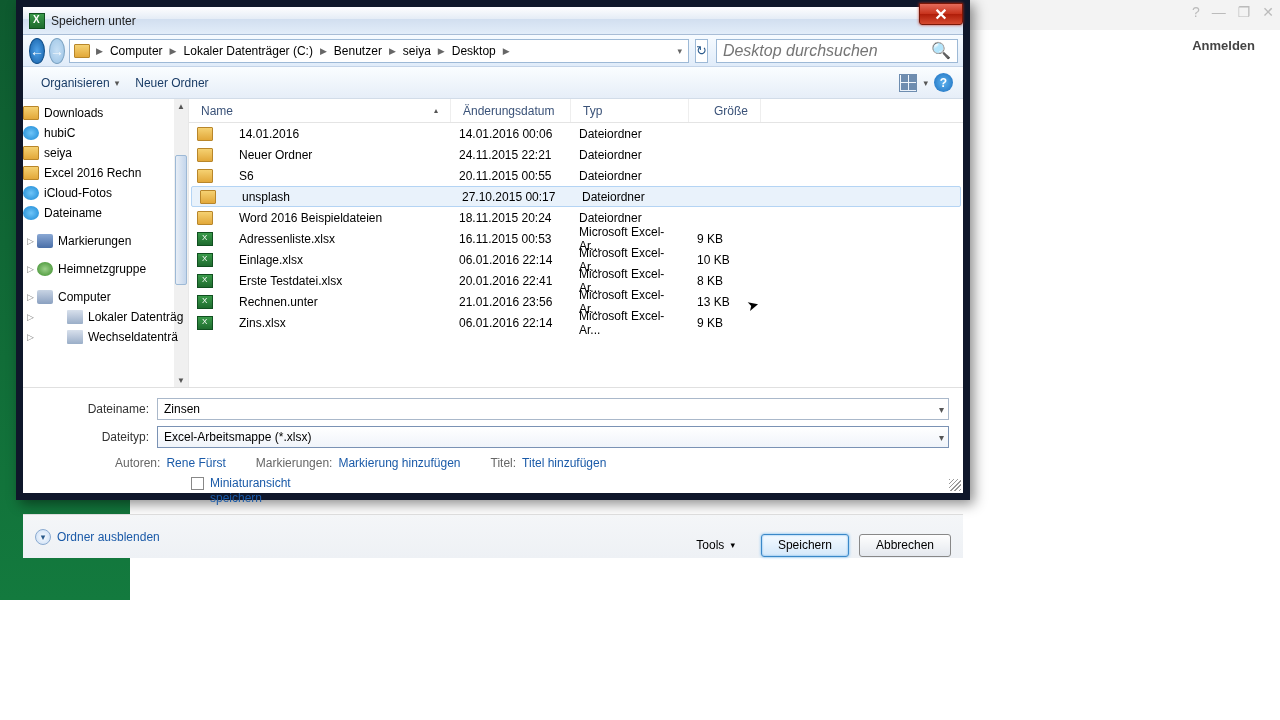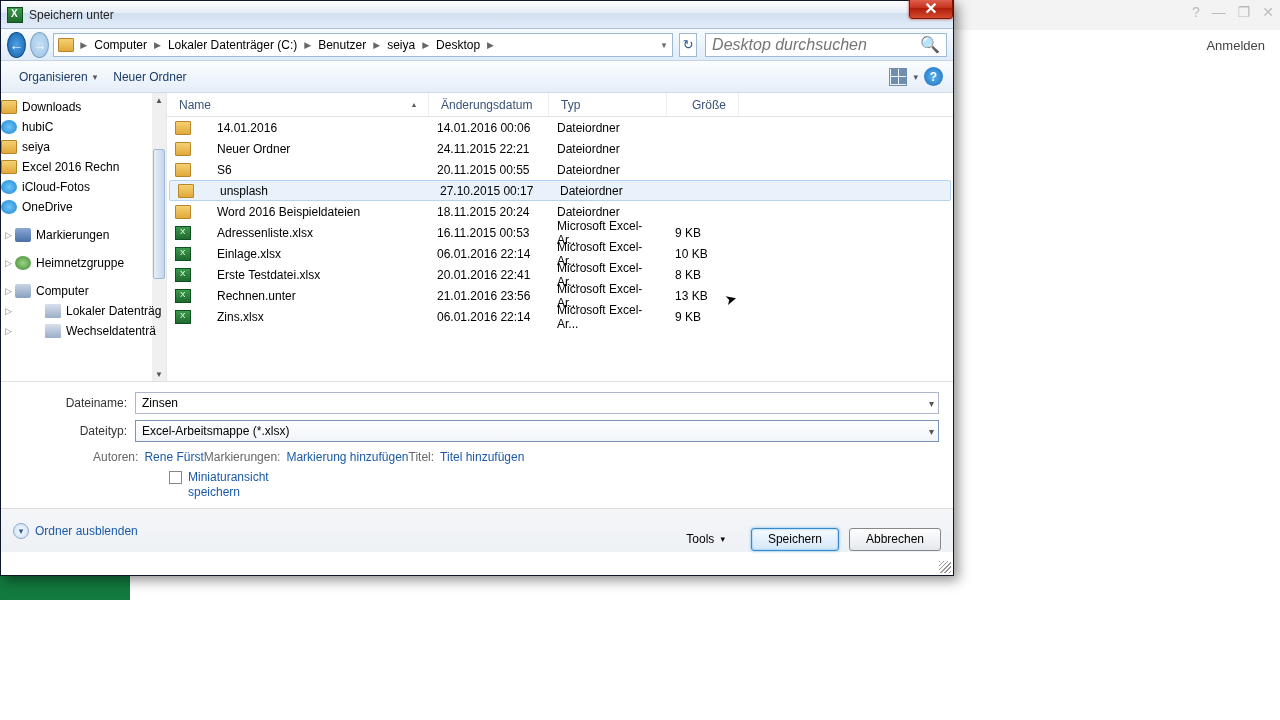--- a/index.html
+++ b/index.html
@@ -1,25 +1,25 @@
 <!DOCTYPE html>
 <html><head>
 <meta charset="utf-8">
 <style>
 * { box-sizing: border-box; margin: 0; padding: 0; font-family: "Segoe UI", Tahoma, sans-serif; }
 body { width: 1280px; height: 720px; background: #fff; position: relative; overflow: hidden; }
 
 .bg-app { position: absolute; top: 0; left: 0; width: 130px; height: 600px; background: linear-gradient(#0e5a2f,#137a3e); }
 .bg-header { position: absolute; top: 0; left: 0; width: 1280px; height: 30px; background: #f3f3f3; }
-.bg-login { position: absolute; top: 38px; right: 15px; font-size: 13px; color: #444; }
+.bg-login { position: absolute; top: 38px; right: 25px; font-size: 13px; color: #444; font-weight: bold; }
 .bg-sysbtns { position: absolute; top: 4px; right: 6px; display: flex; gap: 12px; color: #bbb; font-size: 14px; }
 
 .dialog {
-  position: absolute; top: 0; left: 0; width: 954px; height: 576px;
-  background: #fff; border: 1px solid #0f172a; box-shadow: 4px 4px 12px rgba(0,0,0,0.45);
+  position: absolute; top: 0; left: 16px; width: 954px; height: 500px;
+  background: #fff; border: 7px solid #0f172a; box-shadow: 4px 4px 12px rgba(0,0,0,0.45);
 }
 .titlebar {
   height: 28px; background: linear-gradient(#fefefe,#e4ecf6 45%,#d2dff0 46%,#e2edf9);
   border-bottom: 1px solid #a9bdd6; display: flex; align-items: center; padding: 0 6px; position: relative;
 }
 .titlebar .app-icon { width: 16px; height: 16px; background: linear-gradient(#3a9a4a,#1e6b2e); margin-right: 6px; border: 1px solid #105020; position: relative; }
 .titlebar .app-icon::after { content:"X"; color:#fff; font-size:10px; font-weight:bold; position:absolute; top:0; left:3px; }
 .titlebar .title { font-size: 12px; color: #222; }
 .close-btn {
   position: absolute; right: 0; top: -4px; width: 44px; height: 22px;
@@ -83,21 +83,21 @@
 .cursor-ptr { position:absolute; top: 198px; left: 558px; font-size:14px; color:#000; transform:rotate(-15deg); z-index:10; pointer-events:none; }
 
 .divider { height:1px; background:#e0e0e0; }
 .form-area { padding:10px 14px 8px 14px; font-size:12px; }
 .frow { display:flex; align-items:center; margin-bottom:6px; }
 .flabel { width:120px; text-align:right; padding-right:8px; color:#333; }
 .finput { flex:1; height:22px; border:1px solid #aab8ca; background:#fff; padding:0 6px; font-size:12px; }
 .finput.combo { display:flex; align-items:center; position:relative; }
 .finput.combo .arr { position:absolute; right:4px; font-size:10px; color:#555; }
 .finput.sel { border:1px solid #7a92b4; background:linear-gradient(#fff,#f0f4fa); }
-.meta-row { display:flex; margin:8px 0 6px 78px; }
+.meta-row { display:flex; gap:30px; margin:8px 0 6px 78px; }
 .meta-item { display:flex; align-items:center; gap:6px; }
 .meta-item .ml{color:#666;} .meta-item .mv{color:#1a5aa8;}
 .chk-row { margin-left:154px; margin-top:6px; display:flex; align-items:flex-start; gap:6px; }
 .chk { width:13px;height:13px;border:1px solid #888;background:#fff;margin-top:1px; }
 .chk-label { color:#1a5aa8; line-height:15px; }
 
 .footer { height:44px; border-top:1px solid #dcdcdc; background:linear-gradient(#f4f6f8,#eef1f5); display:flex; align-items:center; padding:0 12px; font-size:12px; }
 .hide-folders { display:flex; align-items:center; gap:6px; color:#1a5aa8; }
 .hide-arrow { width:16px;height:16px;border-radius:50%;background:radial-gradient(#f8fbff,#c8dcf4);border:1px solid #8aaad0;display:flex;align-items:center;justify-content:center;font-size:9px;color:#2a5a8c; }
 .footer-right { margin-left:auto; display:flex; align-items:center; gap:10px;margin-top:17px; }
@@ -192,21 +192,21 @@
         <div class="tnode">
           <div class="tico folder"></div>
           <span>Excel 2016 Rechn</span>
         </div>
         <div class="tnode">
           <div class="tico cloud"></div>
           <span>iCloud-Fotos</span>
         </div>
         <div class="tnode">
           <div class="tico cloud"></div>
-          <span>OneDrive</span>
+          <span>Dateiname</span>
         </div>
         <div class="tnode grp" style="position: relative;">
           <span class="texp">▷</span>
           <div class="tico lib"></div>
           <span>Markierungen</span>
         </div>
         <div class="tnode grp" style="position: relative;">
           <span class="texp">▷</span>
           <div class="tico net"></div>
           <span>Heimnetzgruppe</span>

